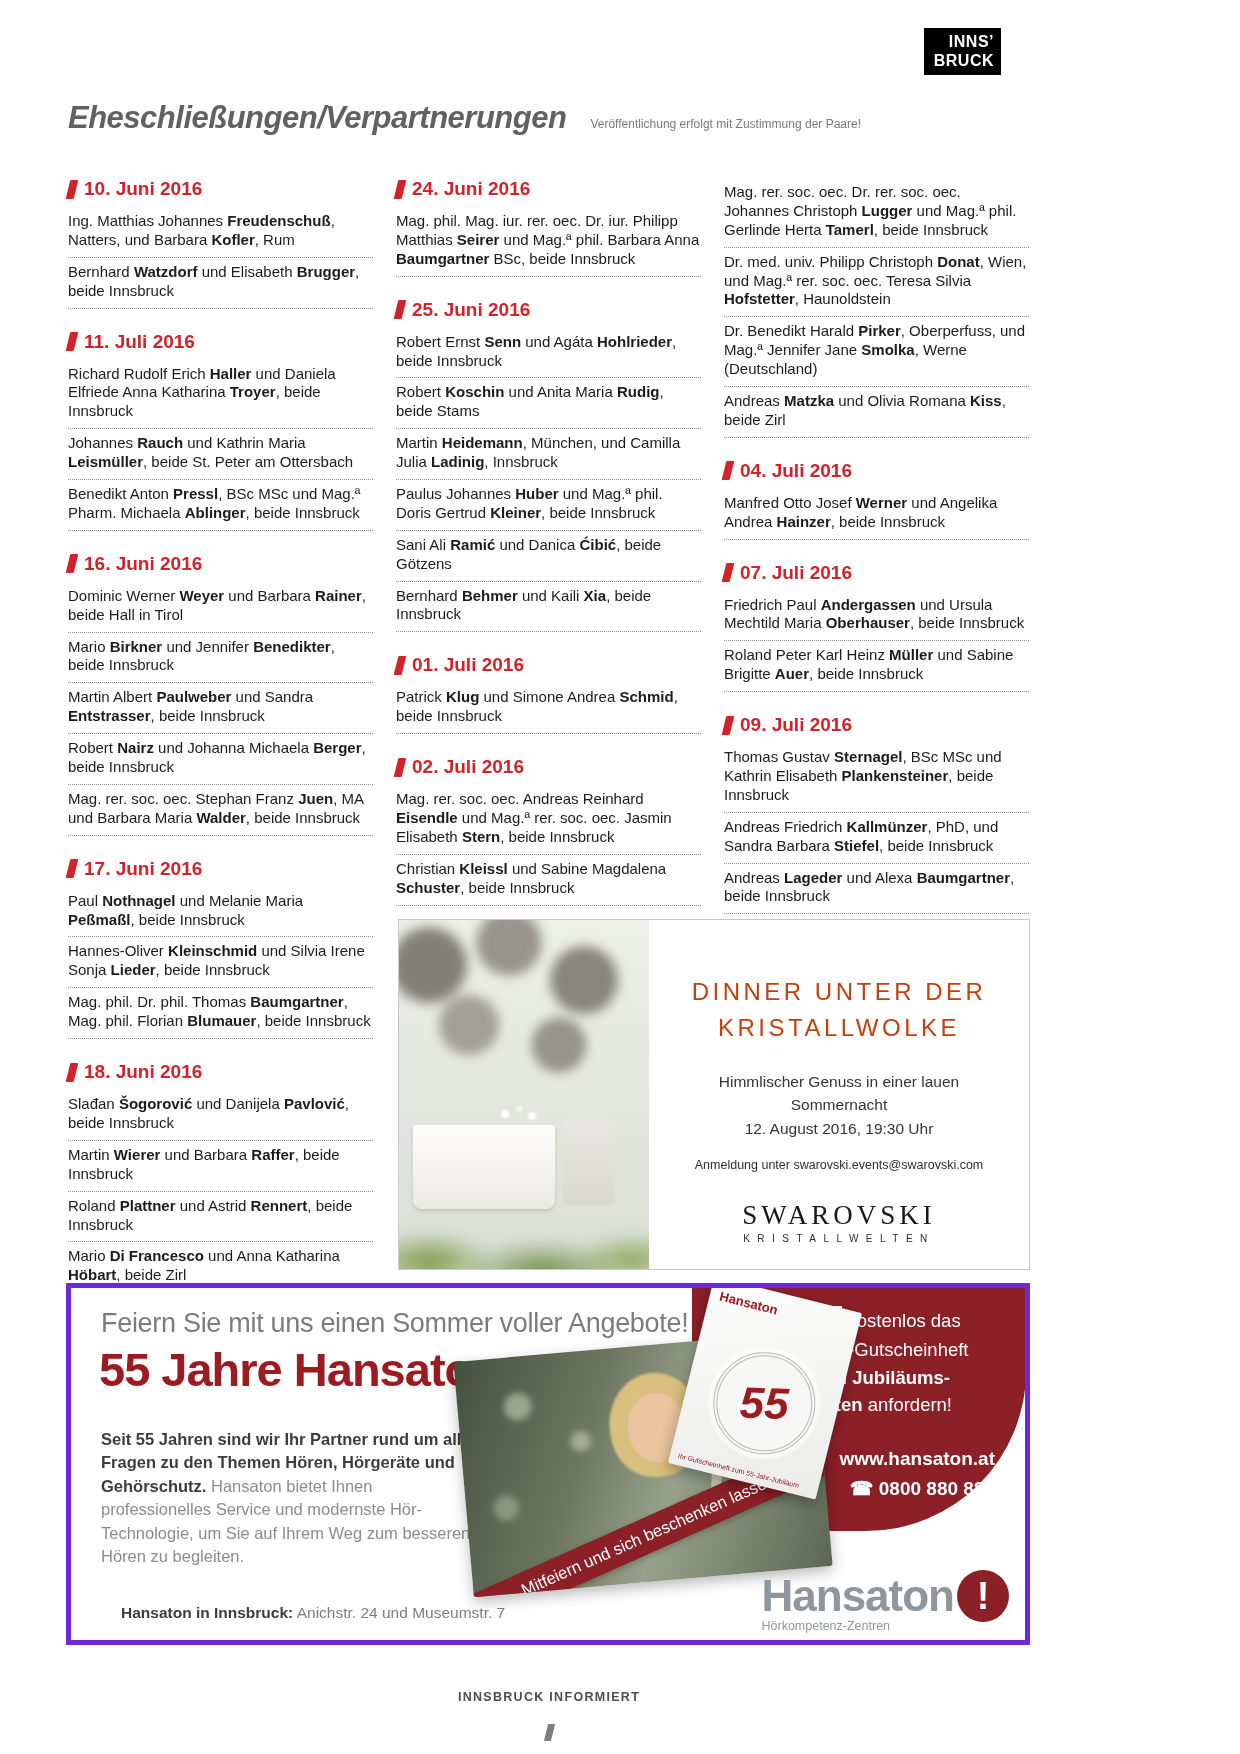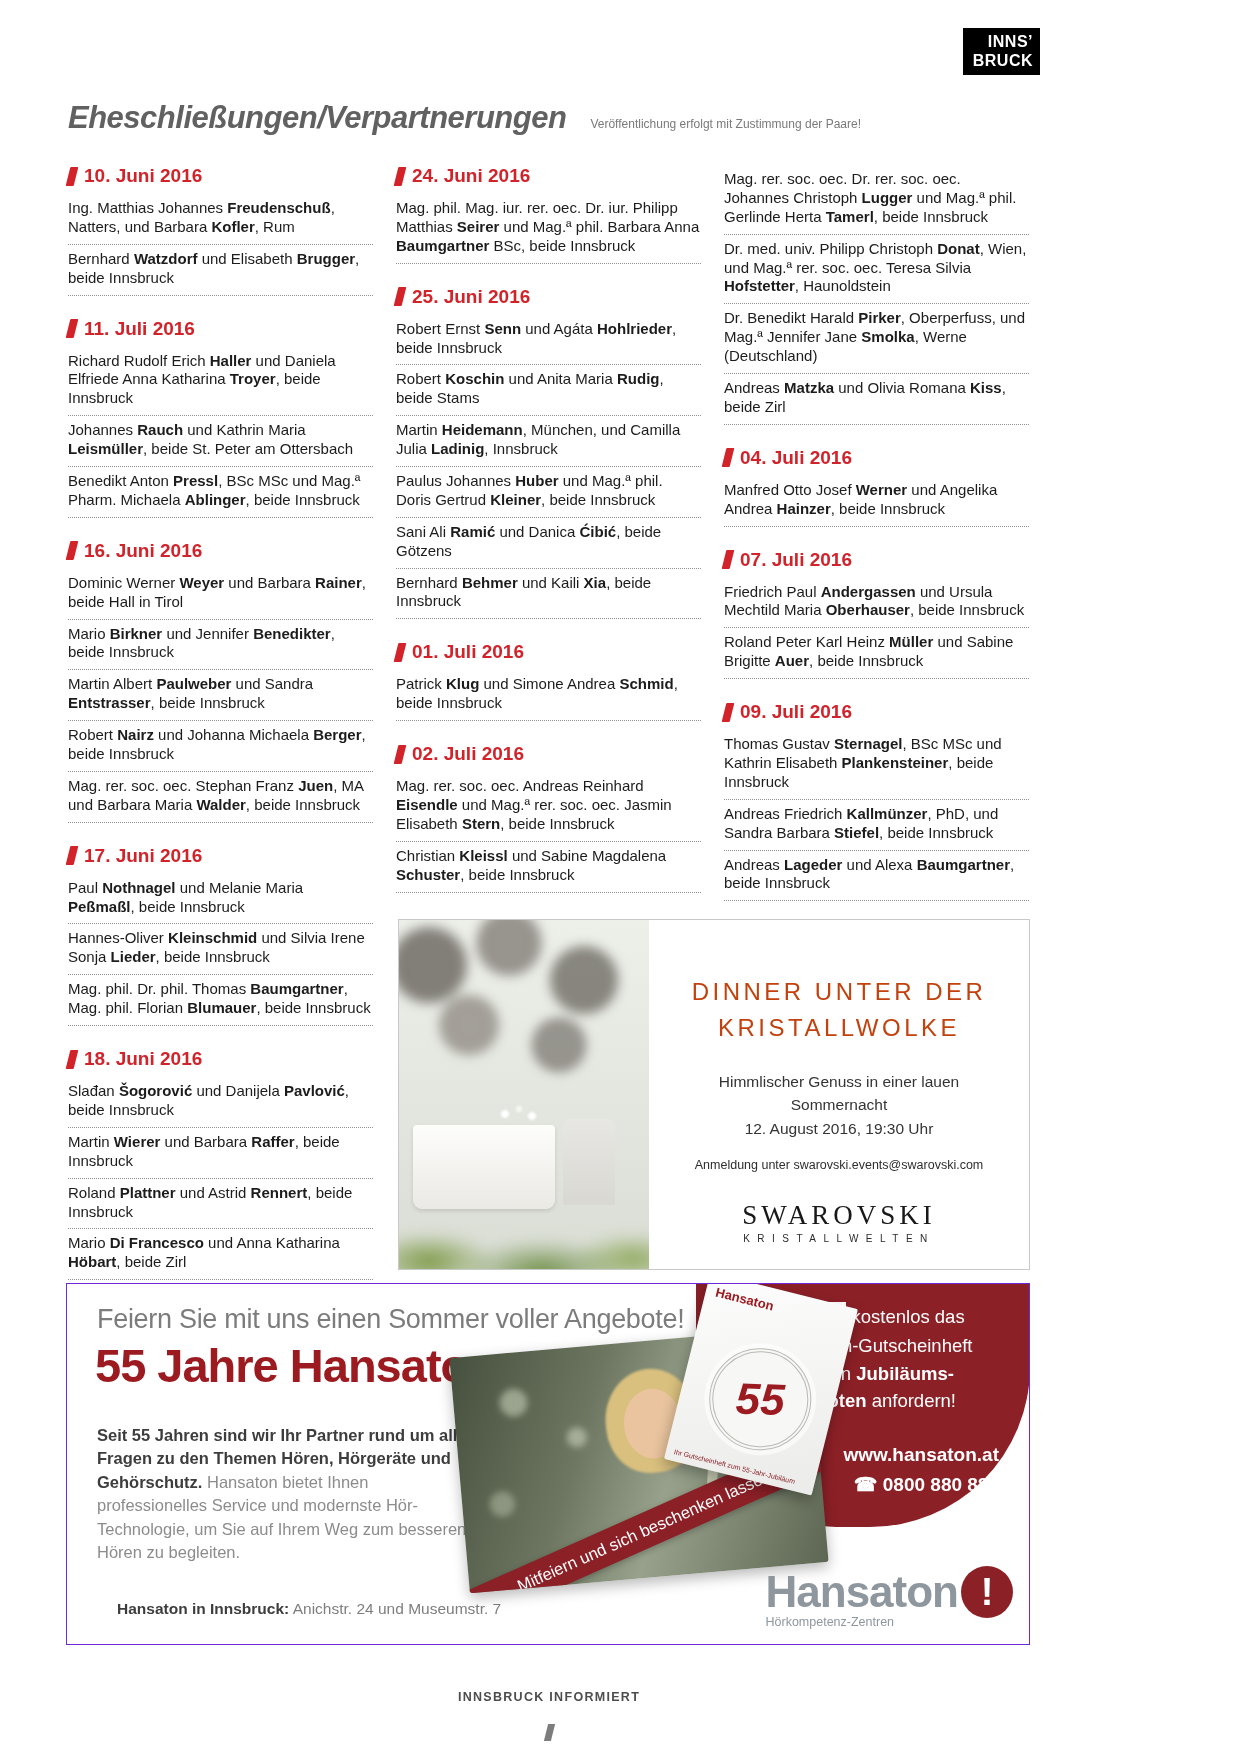--- a/index.html
+++ b/index.html
@@ -1,31 +1,31 @@
 <!DOCTYPE html>
 <html lang="de"><head>
 <meta charset="utf-8">
 <style>
   html,body{margin:0;padding:0;background:#ffffff;}
   body{width:1240px;height:1754px;position:relative;font-family:"Liberation Sans",sans-serif;color:#1c1c1c;overflow:hidden;}
 
   
-  .brand{position:absolute;left:963px;top:28px;width:77px;height:47px;background:#000;color:#fff;
+  .brand{position:absolute;left:924px;top:28px;width:77px;height:47px;background:#000;color:#fff;
     display:flex;flex-direction:column;align-items:flex-end;justify-content:center;
     padding:0 7px;box-sizing:border-box;font-weight:700;font-size:16px;line-height:1.15;letter-spacing:.5px;}
 
   
   .header{position:absolute;left:68px;top:100px;width:962px;display:flex;align-items:baseline;gap:24px;}
   .title{font-size:31px;font-weight:700;font-style:italic;color:#616161;letter-spacing:-.5px;white-space:nowrap;}
   .subtitle{font-size:12px;color:#7a7a7a;}
 
   
   .listing{position:absolute;left:68px;top:163px;width:962px;height:1106px;}
   .cols{display:flex;gap:23px;}
-  .col{width:305px;flex:none;}
+  .col{width:305px;flex:none;margin-top:13px;}
   .section{margin-top:22px;}
   .section:first-child{margin-top:2px;}
   .date-heading{display:flex;align-items:center;gap:8px;color:#d2232a;font-size:19px;font-weight:700;margin:0 0 7px;}
   .slash{width:8px;height:19px;background:#d2232a;transform:skewX(-14deg);border-radius:1px;flex:none;}
   .entry{margin:0;padding:5px 0 7px;border-bottom:1px dotted #8f8f8f;font-size:15px;line-height:1.26;color:#1c1c1c;}
   .entry b{font-weight:700;}
 
   
   .sw-ad{position:absolute;left:330px;top:756px;width:632px;height:351px;border:1px solid #c9c9c9;background:#fff;display:flex;box-sizing:border-box;}
   .sw-photo{width:250px;flex:none;position:relative;overflow:hidden;background:linear-gradient(180deg,#edefe9 0%,#e3e6df 55%,#d9ddd4 100%);}
@@ -46,21 +46,21 @@
     radial-gradient(ellipse 115px 46px at 155px 72px, rgba(98,133,53,.85), transparent 70%),
     radial-gradient(ellipse 85px 38px at 245px 60px, rgba(128,158,68,.8), transparent 70%);}
   .sw-content{flex:1;text-align:center;padding:54px 26px 0;box-sizing:border-box;}
   .sw-title{color:#c2410c;font-size:24px;font-weight:400;letter-spacing:3.5px;line-height:1.5;}
   .sw-tag{margin-top:24px;font-size:15.5px;line-height:1.5;color:#343434;}
   .sw-note{margin-top:18px;font-size:12.5px;color:#2e2e2e;}
   .sw-logo{margin-top:28px;font-family:"Liberation Serif",serif;font-size:27px;letter-spacing:4px;color:#181818;}
   .sw-logo-sub{margin-top:2px;font-size:10px;letter-spacing:7.5px;color:#2b2b2b;}
 
   
-  .ha-ad{position:absolute;left:66px;top:1283px;width:964px;height:362px;border:1px solid #6d28d9;background:#fff;box-sizing:border-box;overflow:hidden;}
+  .ha-ad{position:absolute;left:66px;top:1283px;width:964px;height:362px;border:5px solid #6d28d9;background:#fff;box-sizing:border-box;overflow:hidden;}
   .ha-headline{position:absolute;left:30px;top:20px;font-size:27px;color:#7c7c7c;letter-spacing:-.3px;white-space:nowrap;}
   .ha-headline2{position:absolute;left:28px;top:54px;font-size:47px;font-weight:700;color:#9c1b21;letter-spacing:-1px;}
   .ha-body{position:absolute;left:30px;top:140px;width:374px;font-size:16.5px;line-height:1.42;}
   .ha-body .b1{font-weight:700;color:#3d3d3d;}
   .ha-body .b2{color:#8c8c8c;}
   .ha-address{position:absolute;left:30px;top:316px;font-size:15.5px;}
   .ha-address .lbl{font-weight:700;color:#3d3d3d;margin-left:20px;}
   .ha-address .val{color:#7e7e7e;}
   .ha-blob{position:absolute;right:-1px;top:-1px;width:334px;height:244px;background:#8c2027;border-radius:0 0 160px 140px;}
   .ha-offer{position:absolute;right:12px;top:18px;width:244px;color:#fff;font-size:18.5px;line-height:1.5;}

